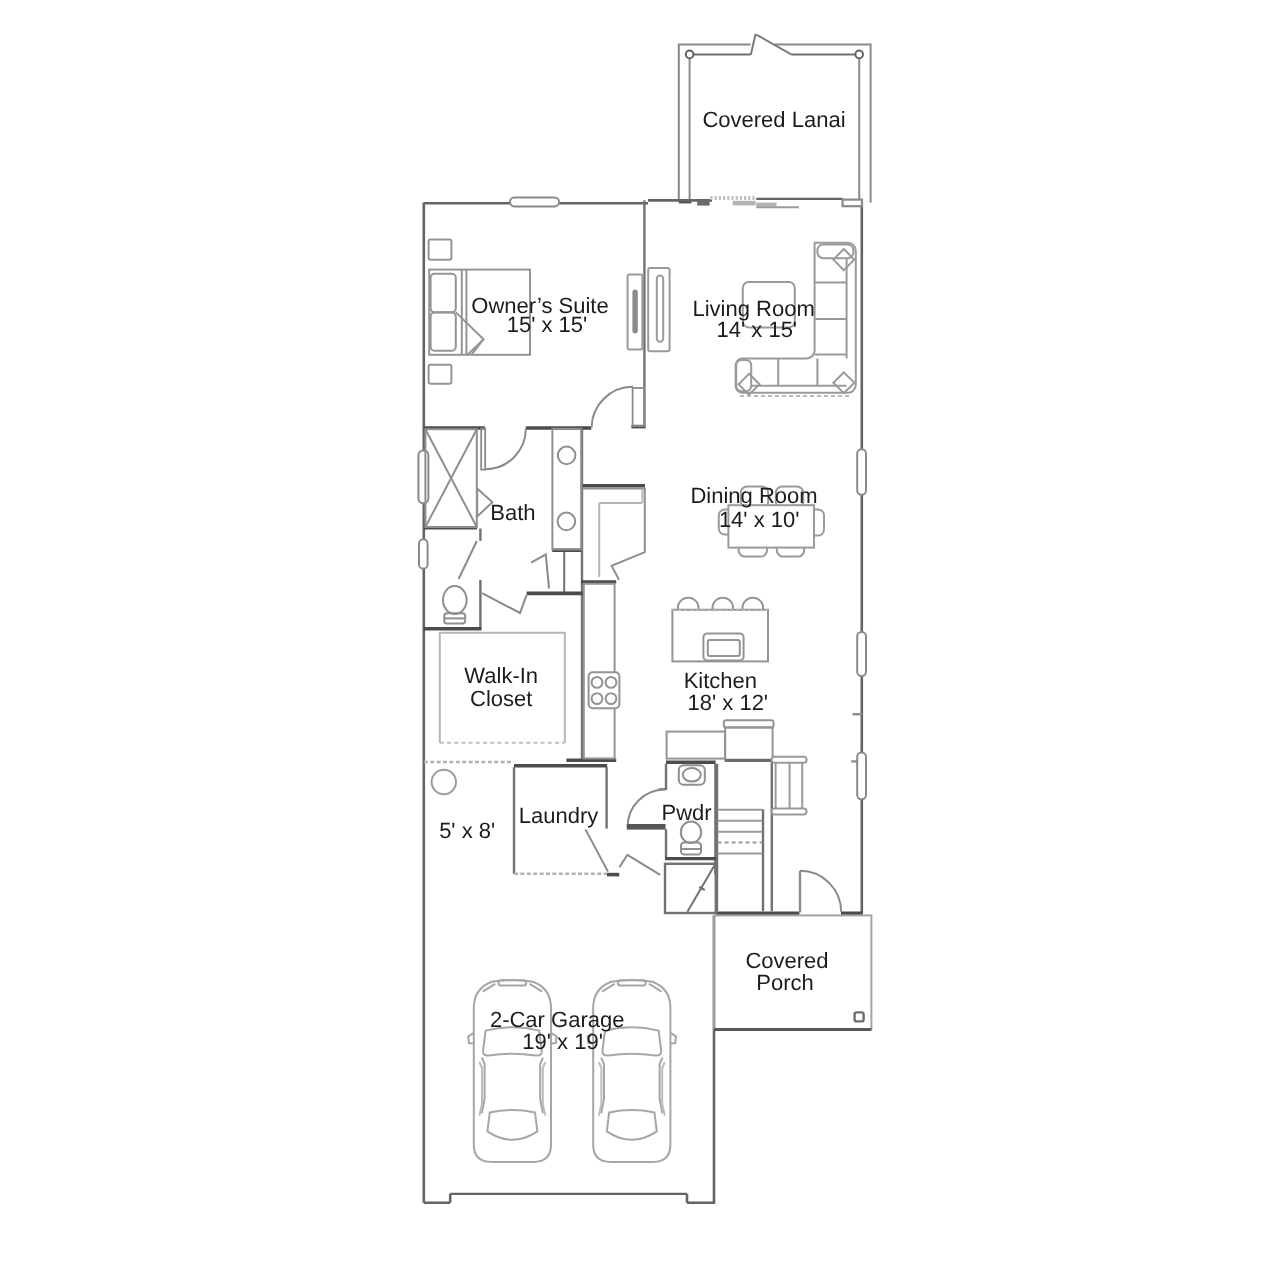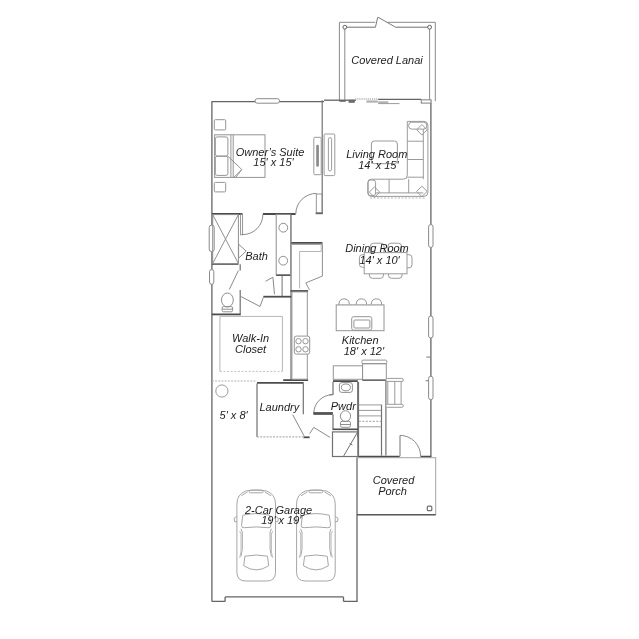--- a/index.html
+++ b/index.html
@@ -1,16 +1,16 @@
 <!DOCTYPE html>
 <html><head>
 <meta charset="utf-8">
 <style>
   html,body{margin:0;padding:0;background:#ffffff;}
-  #page{width:639px;height:639px;position:relative;background:#fff;font-style:italic;}
+  #page{width:639px;height:639px;position:relative;background:#fff;}
   svg{position:absolute;top:0;left:0;}
   text{font-family:"Liberation Sans",sans-serif;font-size:11px;fill:#1c1c1c;-webkit-font-smoothing:antialiased;}
 </style>
 </head>
 <body>
 <div id="page">
 <svg width="639" height="639" viewBox="0 0 639 639" fill="none" stroke-linecap="butt">
 
 <g stroke="#8a8a8a" stroke-width="1">
   <path d="M375.3 22.3 H339.4 V100.8 M387.5 22.3 H435.3 V101.2" fill="none"></path>

